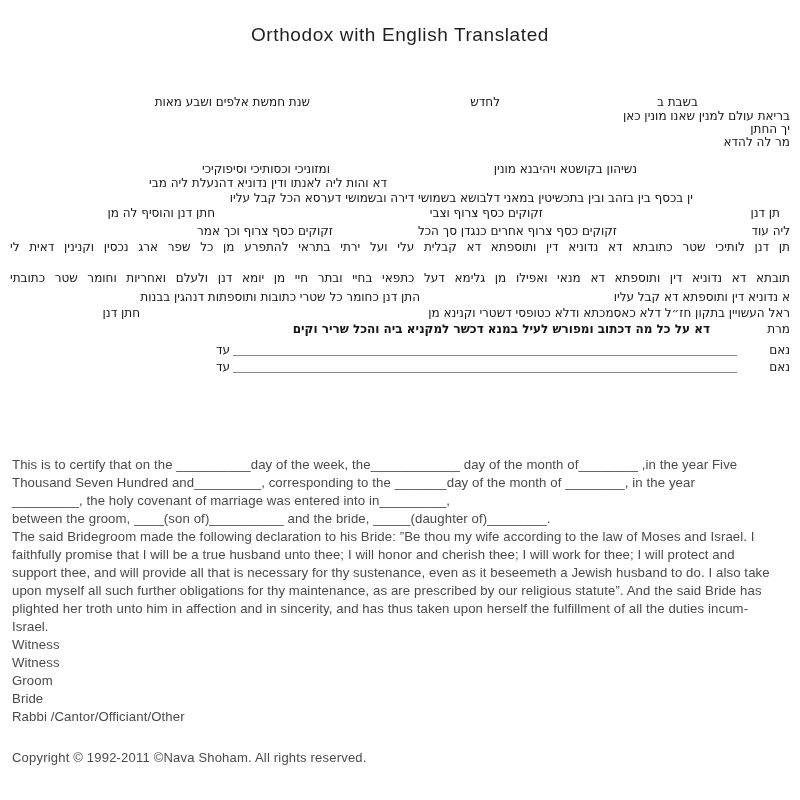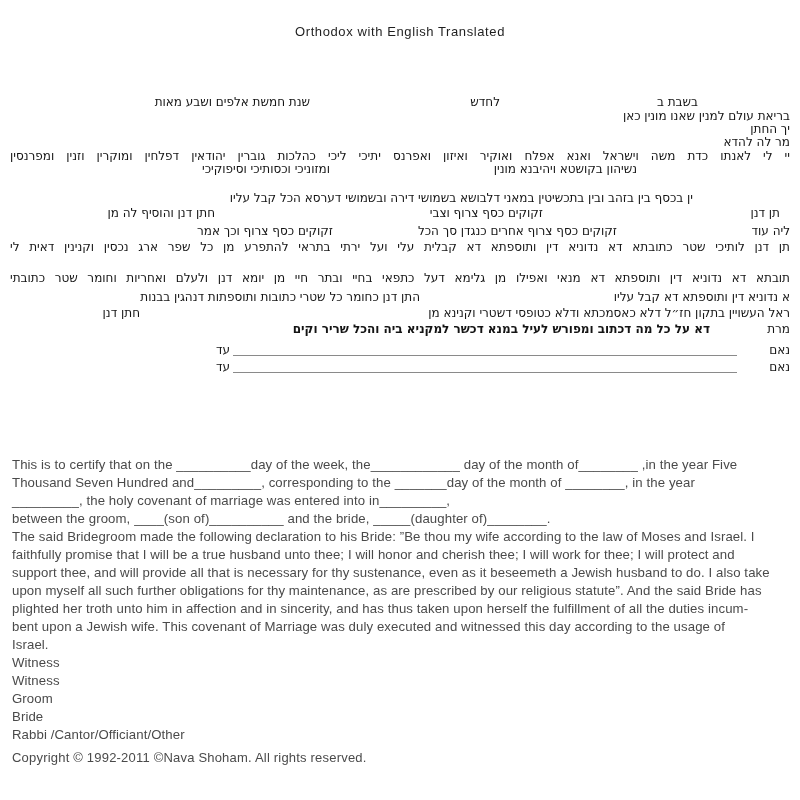--- a/index.html
+++ b/index.html
@@ -1,20 +1,20 @@
 <!DOCTYPE html>
 <html lang="en"><head>
 <meta charset="utf-8">
 <style>
   html,body{margin:0;padding:0;background:#ffffff;}
   #page{position:relative;width:800px;height:800px;background:#ffffff;overflow:hidden;
         font-family:"Liberation Sans",sans-serif;}
   
   .title{position:absolute;top:24px;left:0;width:100%;text-align:center;
-         font-size:13px;letter-spacing:.6px;color:#1f1f1f;}
+         font-size:19px;letter-spacing:.6px;color:#1f1f1f;}
   
   #hebrew{position:absolute;top:0;left:10px;width:780px;height:400px;
           font-family:"DejaVu Sans",sans-serif;font-size:12px;color:#141414;}
   .hline{position:absolute;left:0;width:100%;height:16px;}
   .hseg{position:absolute;top:0;white-space:nowrap;direction:rtl;unicode-bidi:isolate;}
   .hseg.stretch{left:0;right:0;text-align:justify;text-align-last:justify;}
   .sig-rule{position:absolute;top:0;height:12px;border-bottom:1px solid #8a8a8a;}
   
   #english{position:absolute;top:456px;left:12px;width:774px;
            font-size:13.2px;line-height:18px;color:#4a4a4a;letter-spacing:.1px;}
@@ -36,28 +36,26 @@
       </div>
       <div class="hline" style="top: 109px;">
         <span class="hseg" style="right: 0px;">בריאת עולם למנין שאנו מונין כאן</span>
       </div>
       <div class="hline" style="top: 122px;">
         <span class="hseg" style="right: 0px;">יך החתן</span>
       </div>
       <div class="hline" style="top: 135px;">
         <span class="hseg" style="right: 0px;">מר לה להדא</span>
       </div>
-      <div class="hline" style="top: 149px;">
-        <span class="hseg stretch">יי לי לאנתו כדת משה וישראל ואנא אפלח ואוקיר ואיזון ואפרנס יתיכי ליכי כהלכות גוברין יהודאין דפלחין ומוקרין וזנין ומפרנסין</span>
-      </div>
       <div class="hline" style="top: 162px;">
         <span class="hseg" style="right: 153px;">נשיהון בקושטא ויהיבנא מונין</span>
         <span class="hseg" style="right: 460px;">ומזוניכי וכסותיכי וסיפוקיכי</span>
       </div>
       <div class="hline" style="top: 176px;">
+        <span class="hseg" style="right: 403px;">דא והות ליה לאנתו ודין נדוניא דהנעלת ליה מבי</span>
       </div>
       <div class="hline" style="top: 191px;">
         <span class="hseg" style="right: 97px;">ין בכסף בין בזהב ובין בתכשיטין במאני דלבושא בשמושי דירה ובשמושי דערסא הכל קבל עליו</span>
       </div>
       <div class="hline" style="top: 206px;">
         <span class="hseg" style="right: 10px;">תן דנן</span>
         <span class="hseg" style="right: 247px;">זקוקים כסף צרוף וצבי</span>
         <span class="hseg" style="right: 575px;">חתן דנן והוסיף לה מן</span>
       </div>
       <div class="hline" style="top: 224px;">
@@ -99,21 +97,20 @@
     <div>
         <div class="eline">This is to certify that on the __________day of the week, the____________ day of the month of________ ,in the year Five</div>
         <div class="eline">Thousand Seven Hundred and_________, corresponding to the _______day of the month of ________, in the year</div>
         <div class="eline">_________, the holy covenant of marriage was entered into in_________,</div>
         <div class="eline">between the groom, ____(son of)__________ and the bride, _____(daughter of)________.</div>
         <div class="eline">The said Bridegroom made the following declaration to his Bride: ”Be thou my wife according to the law of Moses and Israel. I</div>
         <div class="eline">faithfully promise that I will be a true husband unto thee; I will honor and cherish thee; I will work for thee; I will protect and</div>
         <div class="eline">support thee, and will provide all that is necessary for thy sustenance, even as it beseemeth a Jewish husband to do. I also take</div>
         <div class="eline">upon myself all such further obligations for thy maintenance, as are prescribed by our religious statute”. And the said Bride has</div>
         <div class="eline">plighted her troth unto him in affection and in sincerity, and has thus taken upon herself the fulfillment of all the duties incum-</div>
-        <div class="eline">bent upon a Jewish wife. This covenant of Marriage was duly executed and witnessed this day according to the usage of</div>
         <div class="eline">Israel.</div>
       </div>
     <div>
         <div class="eline">Witness</div>
         <div class="eline">Witness</div>
         <div class="eline">Groom</div>
         <div class="eline">Bride</div>
         <div class="eline">Rabbi /Cantor/Officiant/Other</div>
       </div>
   </div>

